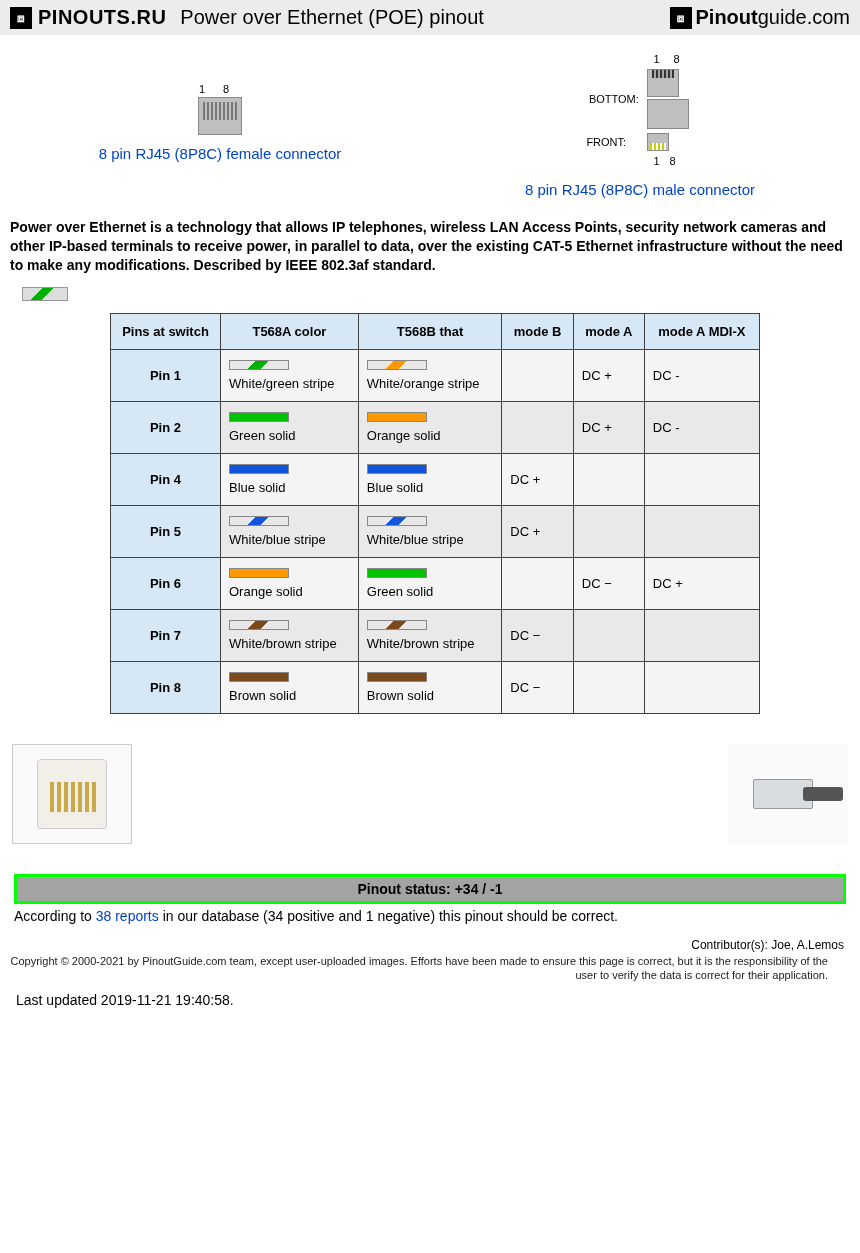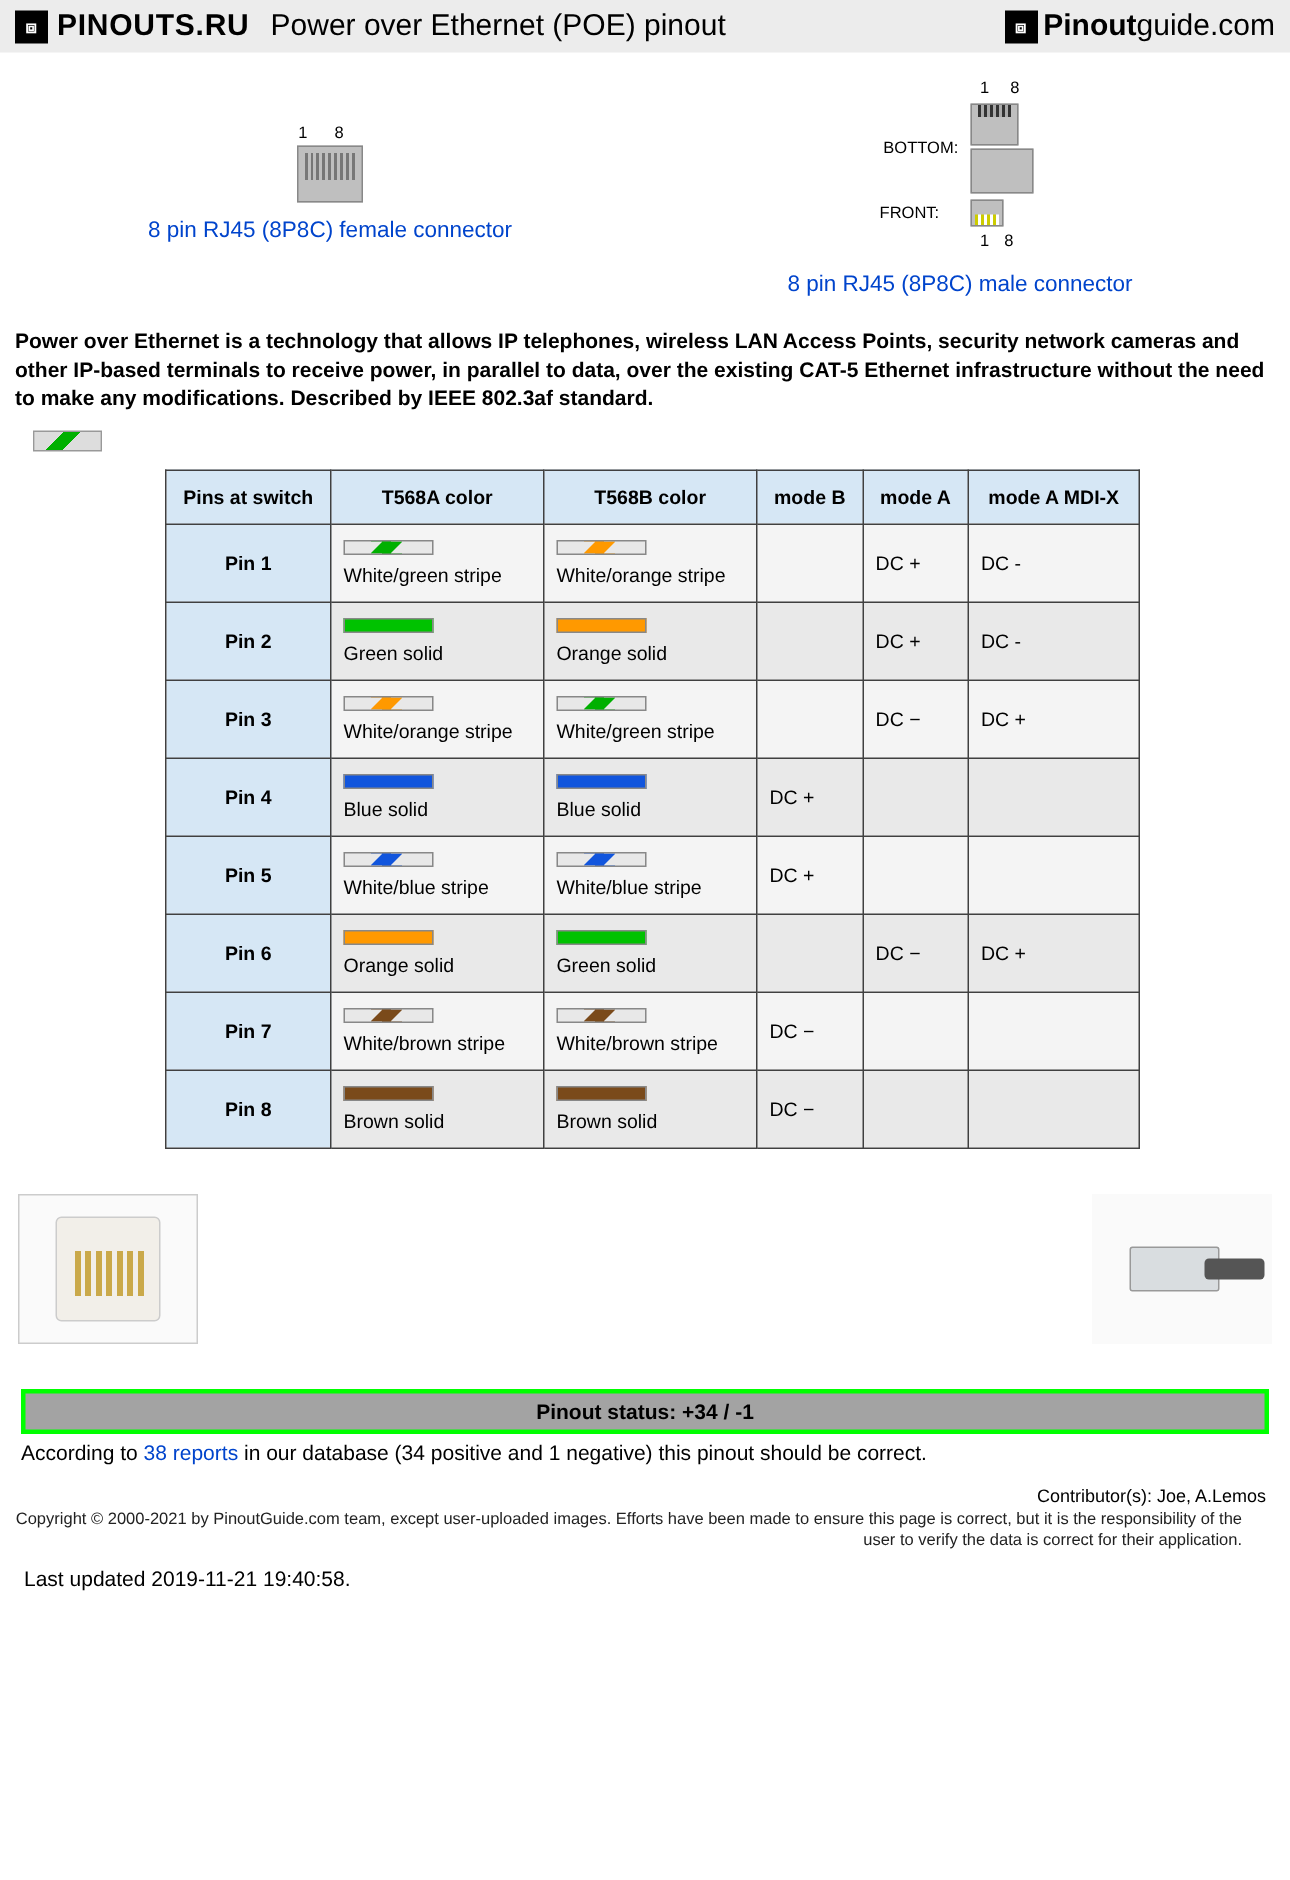--- a/index.html
+++ b/index.html
@@ -240,21 +240,21 @@
 
   <p class="intro">Power over Ethernet is a technology that allows IP telephones, wireless LAN Access Points, security network cameras and other IP-based terminals to receive power, in parallel to data, over the existing CAT-5 Ethernet infrastructure without the need to make any modifications. Described by IEEE 802.3af standard.</p>
 
   <span class="stripe-icon"></span>
 
   <table class="pinout">
     <thead>
       <tr>
         <th>Pins at switch</th>
         <th>T568A color</th>
-        <th>T568B color</th>
+        <th>T568B that</th>
         <th>mode B</th>
         <th>mode A</th>
         <th>mode A MDI-X</th>
       </tr>
     </thead>
     <tbody id="pinout-body">
         <tr>
           <td class="pin-col">Pin 1</td>
           <td><div class="swatch sw-wg"></div>White/green stripe</td>
           <td><div class="swatch sw-wo"></div>White/orange stripe</td>
@@ -262,28 +262,20 @@
           <td>DC +</td>
           <td>DC -</td>
         </tr>
         <tr>
           <td class="pin-col">Pin 2</td>
           <td><div class="swatch sw-g"></div>Green solid</td>
           <td><div class="swatch sw-o"></div>Orange solid</td>
           <td></td>
           <td>DC +</td>
           <td>DC -</td>
-        </tr>
-        <tr>
-          <td class="pin-col">Pin 3</td>
-          <td><div class="swatch sw-wo"></div>White/orange stripe</td>
-          <td><div class="swatch sw-wg"></div>White/green stripe</td>
-          <td></td>
-          <td>DC −</td>
-          <td>DC +</td>
         </tr>
         <tr>
           <td class="pin-col">Pin 4</td>
           <td><div class="swatch sw-b"></div>Blue solid</td>
           <td><div class="swatch sw-b"></div>Blue solid</td>
           <td>DC +</td>
           <td></td>
           <td></td>
         </tr>
         <tr>

